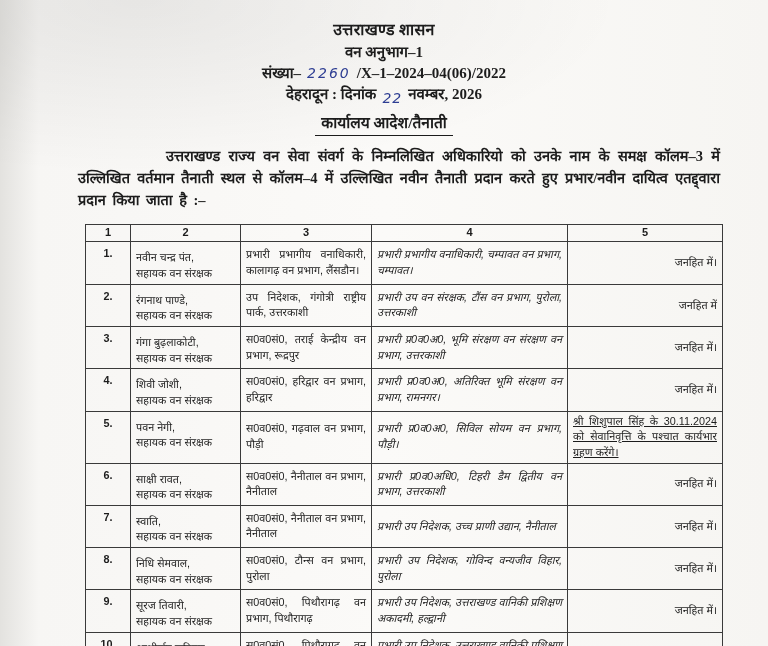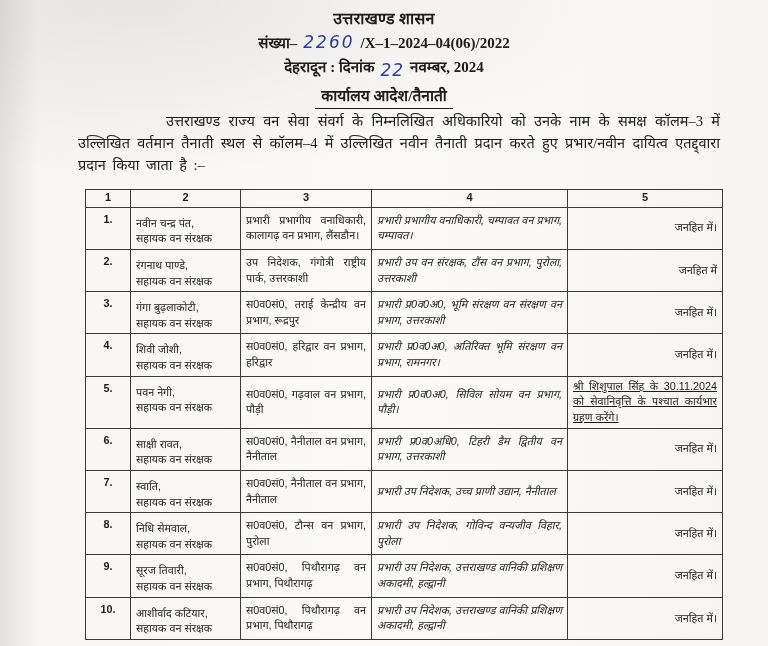--- a/index.html
+++ b/index.html
@@ -11,47 +11,47 @@
     position: relative;
   }
   .page {
     position: absolute;
     inset: 0;
     background:
       radial-gradient(140% 60% at 18% 0%, rgba(0,0,0,0.07), rgba(0,0,0,0) 45%),
       linear-gradient(90deg, #e3e2df 0%, #f7f6f4 5%, #fbfaf8 50%, #f6f5f2 100%);
     overflow: hidden;
   }
-  .doc-header { text-align: center; padding-top: 8px; line-height: 1.35; }
+  .doc-header { text-align: center; padding-top: 19px; line-height: 1.35; }
   .gov-line { font-size: 16px; font-weight: bold; letter-spacing: .3px; }
   .section-line { font-size: 15px; font-weight: bold; margin-top: 1px; }
   .number-line, .date-line { font-size: 15px; font-weight: bold; margin-top: 1px; }
   .handwritten {
     font-family: "DejaVu Sans", sans-serif;
     font-style: italic;
     color: #2e3e93;
-    font-size: 17px;
+    font-size: 14px;
     letter-spacing: 2px;
     font-weight: 500;
     position: relative;
     padding: 0 6px;
   }
   .hw-day { top: 4px; letter-spacing: 1px; text-align: right; }
   .order-title {
     display: inline-block;
     font-size: 15.5px;
     font-weight: bold;
     margin-top: 9px;
     border-bottom: 1.6px solid #1c1c1c;
     padding: 0 6px 1px 6px;
   }
   .intro {
-    margin: 2px 48px 0 78px;
+    margin: 10px 48px 0 78px;
     font-size: 14.5px;
-    font-weight: 400;
+    font-weight: 700;
     line-height: 1.5;
     text-align: justify;
     text-indent: 88px;
     word-spacing: 3px;
   }
   .table-wrap { margin: 12px 46px 0 85px; }
   table {
     width: 100%;
     border-collapse: collapse;
     table-layout: fixed;
@@ -86,22 +86,23 @@
   col.w4 { width: 196px; }
   col.w5 { width: 155px; }
 </style>
 </head>
 <body>
 
 <div class="page">
 
   <div class="doc-header">
     <div class="gov-line">उत्तराखण्ड शासन</div>
+    <div class="section-line">वन अनुभाग–1</div>
     <div class="number-line"><span>संख्या–</span><span class="handwritten">2260</span><span>/X–1–2024–04(06)/2022</span></div>
-    <div class="date-line"><span>देहरादून : दिनांक</span><span class="handwritten hw-day">22</span><span>नवम्बर, 2024</span></div>
+    <div class="date-line"><span>देहरादून : दिनांक</span><span class="handwritten hw-day">22</span><span>नवम्बर, 2026</span></div>
     <div>
       <span class="order-title">कार्यालय आदेश/तैनाती</span>
     </div>
   </div>
 
   <p class="intro">उत्तराखण्ड राज्य वन सेवा संवर्ग के निम्नलिखित अधिकारियो को उनके नाम के समक्ष कॉलम–3 में उल्लिखित वर्तमान तैनाती स्थल से कॉलम–4 में उल्लिखित नवीन तैनाती प्रदान करते हुए प्रभार/नवीन दायित्व एतद्द्वारा प्रदान किया जाता है :–</p>
 
   <div class="table-wrap">
     <table>
       <colgroup>

